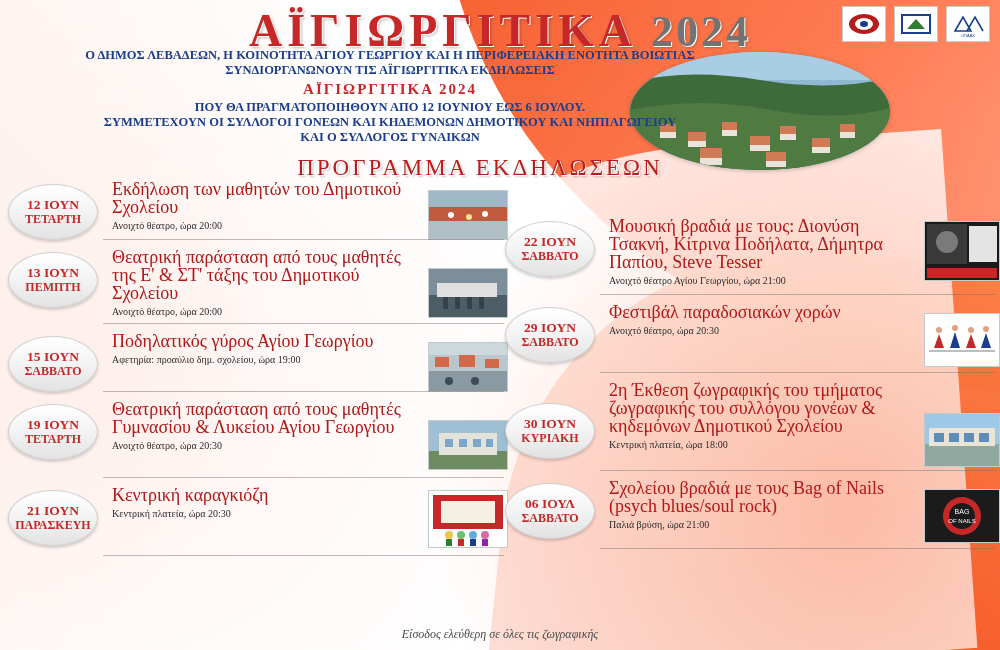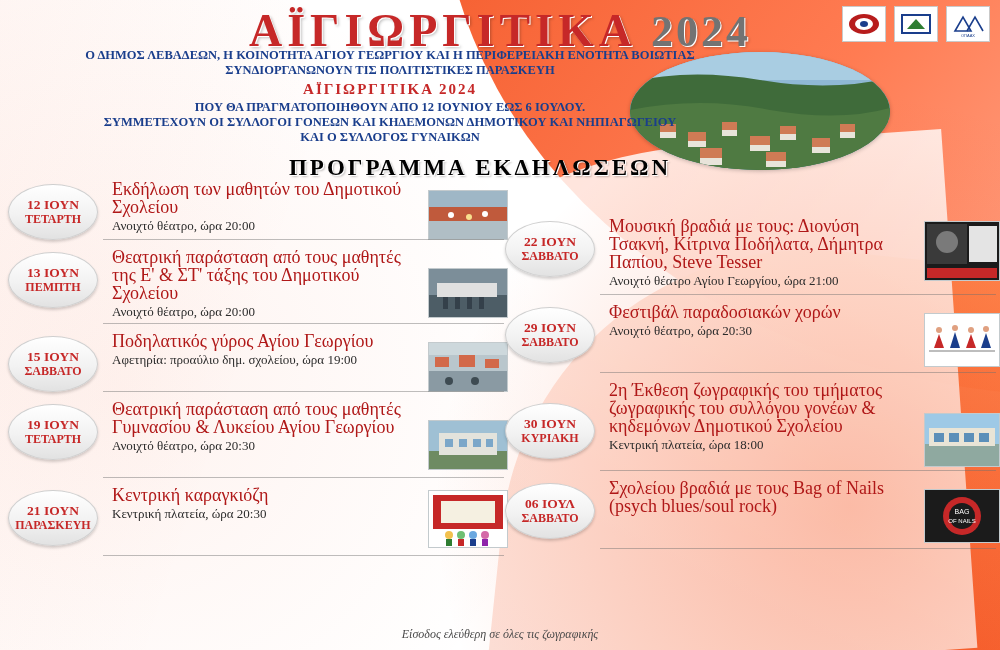--- a/index.html
+++ b/index.html
@@ -111,23 +111,23 @@
     display: block;
     margin-top: 4px;
   }
   .program-heading {
     position: absolute;
     top: 155px;
     left: 160px;
     width: 640px;
     text-align: center;
     font-size: 23px;
-    font-weight: bold;
+    font-weight: normal;
     letter-spacing: 3px;
-    color: #000000;
+    color: #b91c1c;
     text-shadow: 1px 1px 0 #fff, 2px 2px 2px rgba(0,0,0,0.22);
   }
 
   
   .logos {
     position: absolute;
     top: 6px;
     right: 10px;
     display: flex;
     gap: 8px;
@@ -194,21 +194,21 @@
     padding-top: 2px;
   }
   .event-title {
     color: #b01818;
     font-size: 18px;
     line-height: 18px;
     margin-bottom: 2px;
   }
   .event-venue {
     color: #2b2b2b;
-    font-size: 13px;
+    font-size: 10px;
     line-height: 16px;
   }
   .event-thumb {
     flex: 0 0 auto;
     width: 78px;
     height: 48px;
     margin-left: 6px;
     margin-top: 12px;
     overflow: hidden;
     background: #dfe6ea;
@@ -305,21 +305,21 @@
         <rect x="182" y="95" width="18" height="6"></rect>
         <rect x="210" y="80" width="15" height="6"></rect>
         <rect x="70" y="106" width="22" height="7"></rect>
         <rect x="136" y="109" width="20" height="6"></rect>
       </g>
     </svg>
   </div>
 
   <div class="subtitle-block">
     <div>Ο ΔΗΜΟΣ ΛΕΒΑΔΕΩΝ, Η ΚΟΙΝΟΤΗΤΑ ΑΓΙΟΥ ΓΕΩΡΓΙΟΥ ΚΑΙ Η ΠΕΡΙΦΕΡΕΙΑΚΗ ΕΝΟΤΗΤΑ ΒΟΙΩΤΙΑΣ</div>
-    <div>ΣΥΝΔΙΟΡΓΑΝΩΝΟΥΝ ΤΙΣ ΠΟΛΙΤΙΣΤΙΚΕΣ ΠΑΡΑΣΚΕΥΗ</div>
+    <div>ΣΥΝΔΙΟΡΓΑΝΩΝΟΥΝ ΤΙΣ ΑΪΓΙΩΡΓΙΤΙΚΑ ΕΚΔΗΛΩΣΕΙΣ</div>
     <span class="l-red">ΑΪΓΙΩΡΓΙΤΙΚΑ 2024</span>
     <div style="margin-top:3px;">ΠΟΥ ΘΑ ΠΡΑΓΜΑΤΟΠΟΙΗΘΟΥΝ ΑΠΟ 12 ΙΟΥΝΙΟΥ ΕΩΣ 6 ΙΟΥΛΟΥ.</div>
     <div>ΣΥΜΜΕΤΕΧΟΥΝ ΟΙ ΣΥΛΛΟΓΟΙ ΓΟΝΕΩΝ ΚΑΙ ΚΗΔΕΜΟΝΩΝ ΔΗΜΟΤΙΚΟΥ ΚΑΙ ΝΗΠΙΑΓΩΓΕΙΟΥ</div>
     <div>ΚΑΙ Ο ΣΥΛΛΟΓΟΣ ΓΥΝΑΙΚΩΝ</div>
   </div>
 
   <div class="program-heading">ΠΡΟΓΡΑΜΜΑ ΕΚΔΗΛΩΣΕΩΝ</div>
 
   <div class="col-left">
 
@@ -529,20 +529,21 @@
       <div class="underline"></div>
     </div>
 
     <div class="event" style="height:72px;">
       <div class="date-badge">
         <span class="day">06 ΙΟΥΛ</span>
         <span class="weekday">ΣΑΒΒΑΤΟ</span>
       </div>
       <div class="event-text">
         <div class="event-title">Σχολείου βραδιά με τους Bag of Nails (psych blues/soul rock)</div>
+        <div class="event-venue">Παλιά βρύση, ώρα 21:00</div>
       </div>
       <div class="event-thumb right-thumb">
         <svg width="74" height="52" viewBox="0 0 74 52" preserveAspectRatio="none">
           <rect width="74" height="52" fill="#1b1b1b"></rect>
           <circle cx="37" cy="26" r="19" fill="#c62828"></circle>
           <circle cx="37" cy="26" r="13" fill="#1b1b1b"></circle>
           <text x="37" y="24" font-size="7" fill="#ffffff" text-anchor="middle" font-family="Liberation Sans, sans-serif">BAG</text>
           <text x="37" y="33" font-size="6" fill="#ffffff" text-anchor="middle" font-family="Liberation Sans, sans-serif">OF NAILS</text>
         </svg>
       </div>

